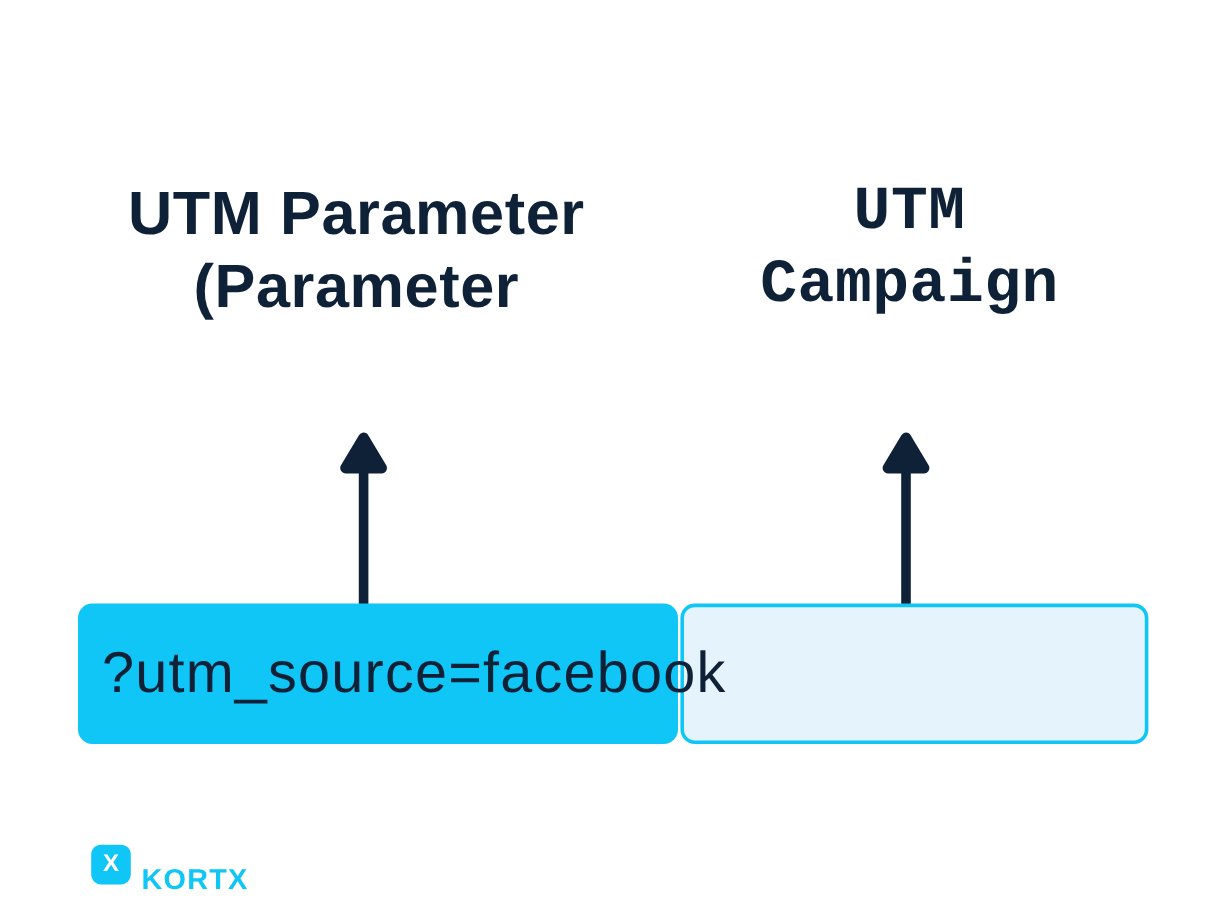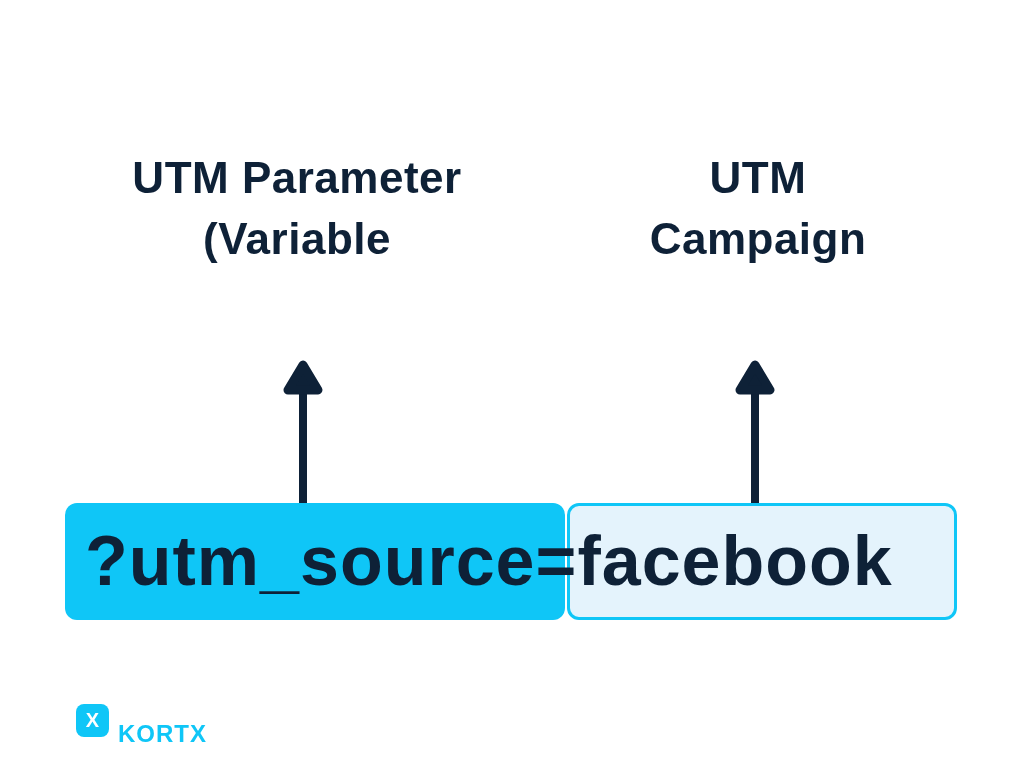--- a/index.html
+++ b/index.html
@@ -19,26 +19,26 @@
     position: relative;
     width: 1024px;
     height: 768px;
     background: var(--bg);
   }
   .heading {
     position: absolute;
     text-align: center;
     color: var(--navy);
     font-weight: 700;
-    font-size: 44px;
+    font-size: 51px;
     line-height: 61px;
     letter-spacing: 0.5px;
   }
   .heading-left { left: 67px;  top: 147px; width: 460px; }
-  .heading-right { left: 628px; top: 147px; width: 260px; }
+  .heading-right { left: 628px; top: 147px; width: 260px; font-family: Liberation Mono, monospace; }
   .arrow {
     position: absolute;
     width: 44px;
     height: 148px;
   }
   .arrow-left  { left: 281px; top: 357px; }
   .arrow-right { left: 733px; top: 357px; }
   .box {
     position: absolute;
     top: 503px;
@@ -56,22 +56,22 @@
     background: var(--light-blue);
     border: 3px solid var(--cyan);
     border-radius: 12px;
   }
   .url-text {
     position: absolute;
     left: 85px;
     top: 503px;
     height: 94px;
     line-height: 117px;
-    font-size: 70px;
-    font-weight: 700;
+    font-size: 48px;
+    font-weight: 400;
     letter-spacing: 1px;
     color: var(--navy);
     white-space: nowrap;
   }
   .logo {
     position: absolute;
     left: 76px;
     top: 692px;
     display: flex;
     align-items: center;
@@ -97,21 +97,21 @@
     margin-top: 28px;
   }
 </style>
 </head>
 <body>
 
 <div class="canvas">
 
   <div class="heading heading-left">
     <div>UTM Parameter</div>
-    <div>(Variable</div>
+    <div>(Parameter</div>
   </div>
 
   <div class="heading heading-right">
     <div>UTM</div>
     <div>Campaign</div>
   </div>
 
   <svg class="arrow arrow-left" viewBox="0 0 44 148" xmlns="http://www.w3.org/2000/svg">
     <rect x="18" y="28" width="8" height="120" rx="1" fill="#0e2137"></rect>
     <path d="M22 8 L37 33 L7 33 Z" fill="#0e2137" stroke="#0e2137" stroke-width="9" stroke-linejoin="round"></path>

